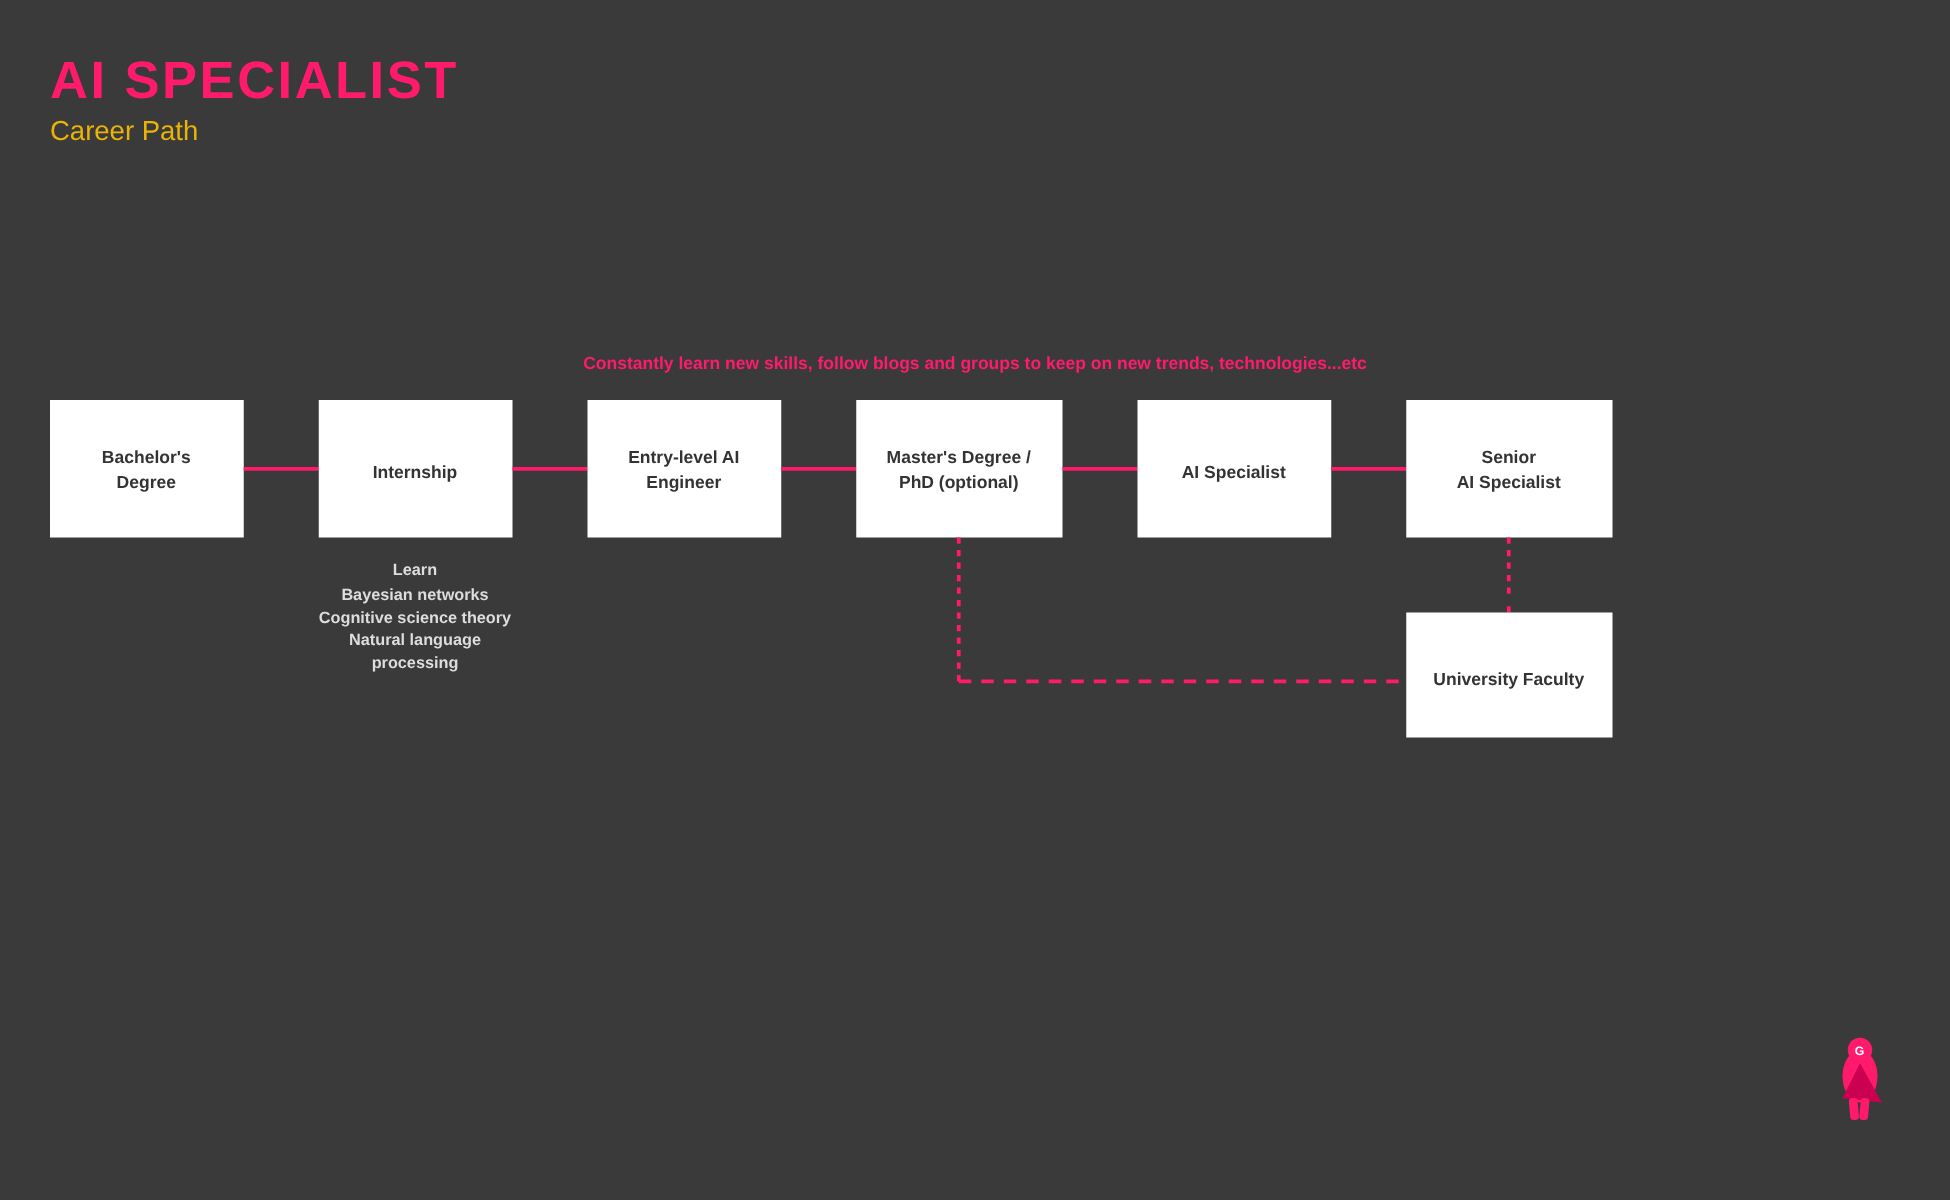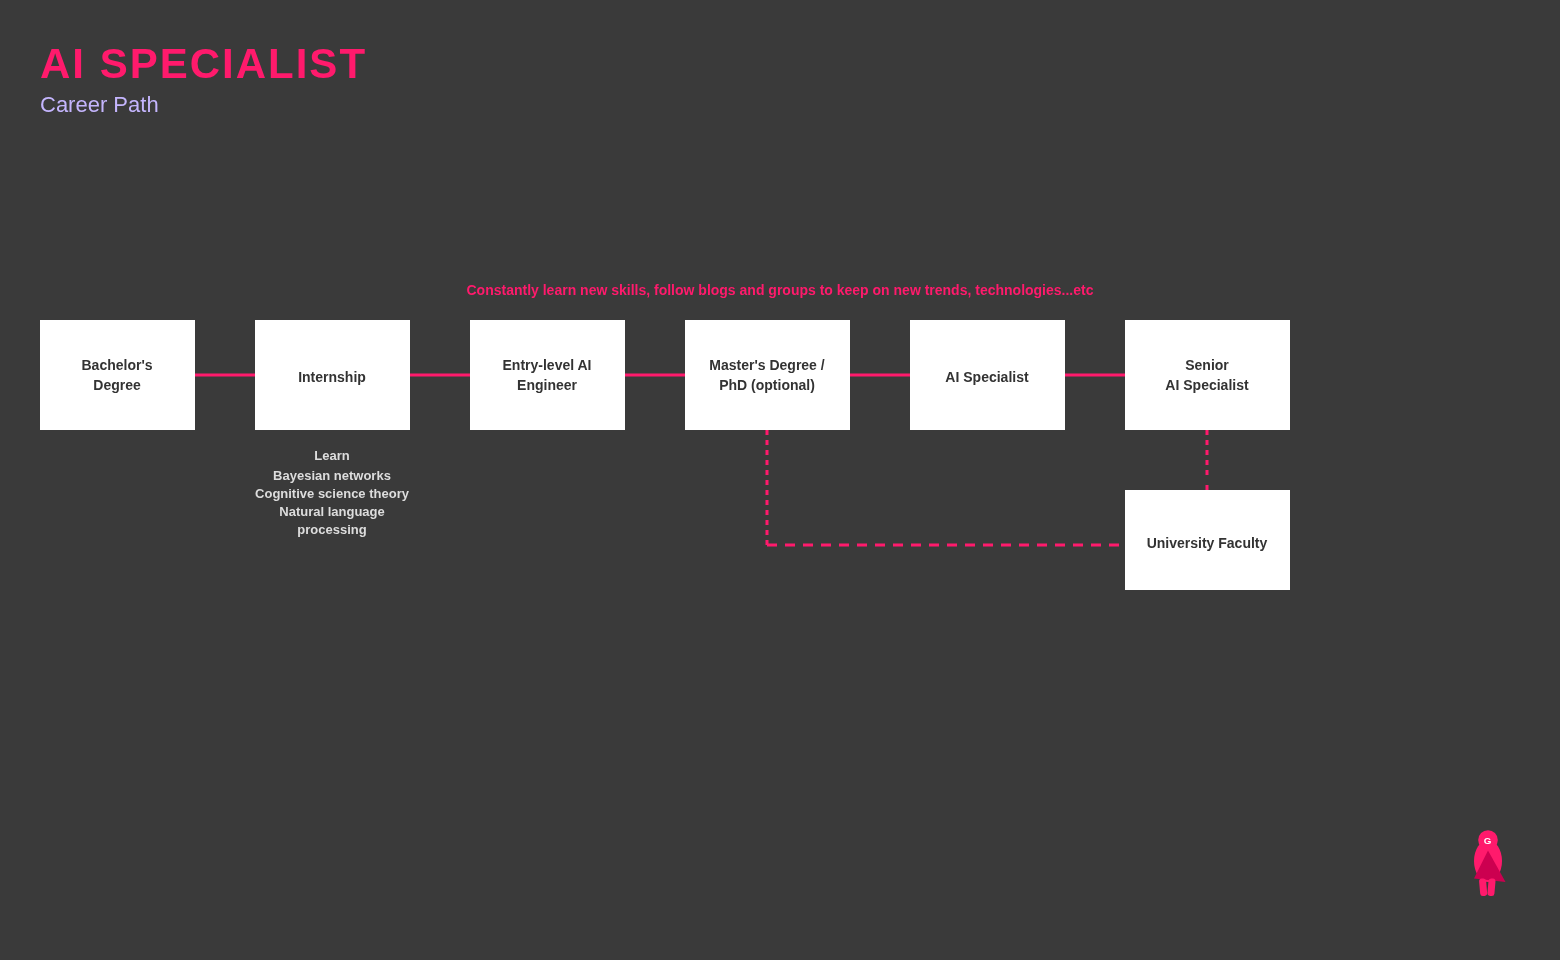--- a/index.html
+++ b/index.html
@@ -23,21 +23,21 @@
     .title {
       font-size: 42px;
       font-weight: 900;
       color: #ff1a6c;
       letter-spacing: 2px;
       text-transform: uppercase;
     }
 
     .subtitle {
       font-size: 22px;
-      color: #c4b5fd;
+      color: #eab308;
       font-weight: 300;
       margin-top: 4px;
     }
   </style>
 </head>
 <body>
 
 <div class="header">
   <div class="title">AI SPECIALIST</div>
   <div class="subtitle">Career Path</div>

